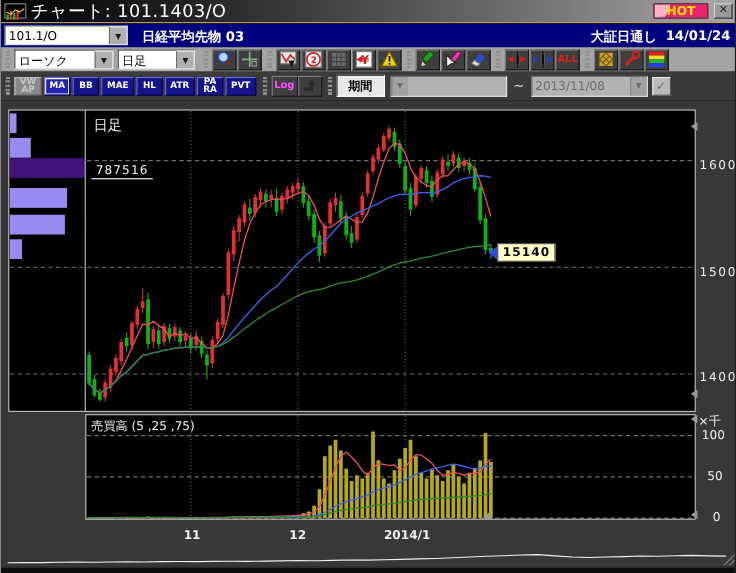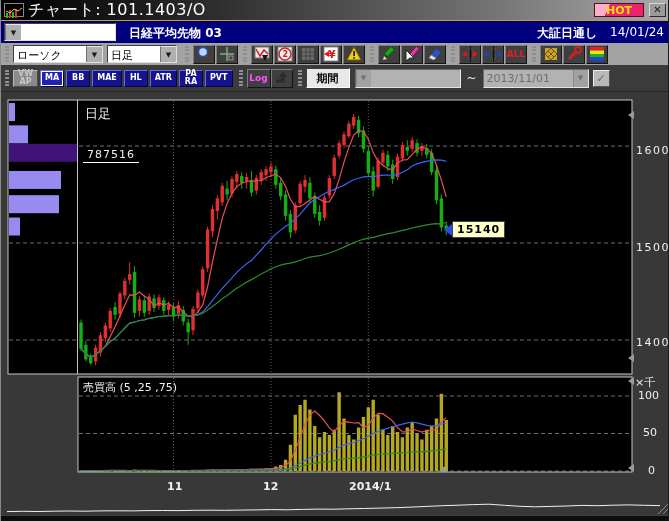--- a/index.html
+++ b/index.html
@@ -20,21 +20,21 @@
              font-size:10px;font-weight:bold;text-align:center;line-height:12px;}
   
   .quotebar{position:absolute;left:0;top:20px;width:669px;height:23px;background:#00007f;border-top:1px solid #c8a020;}
   .combo{display:flex;height:18px;background:#fff;border:1px solid;border-color:#404040 #e0e0e0 #e0e0e0 #404040;}
   .combo .cfield{flex:1;font-size:11px;color:#000;padding:2px 3px;white-space:nowrap;overflow:hidden;}
   .combo .cbtn{width:16px;background:#b0b0b0;border-left:1px solid #707070;color:#1a1a1a;font-size:7px;
                text-align:center;line-height:16px;border-top:1px solid #e8e8e8;}
   .symbol-combo{position:absolute;left:3px;top:2px;width:112px;}
   .instrument{position:absolute;left:128px;top:4px;color:#fff;font-size:12px;font-weight:bold;}
   .session{position:absolute;left:536px;top:4px;color:#fff;font-size:12px;font-weight:bold;}
-  .qdate{position:absolute;right:6px;top:4px;color:#fff;font-size:12px;font-weight:normal;}
+  .qdate{position:absolute;right:6px;top:4px;color:#fff;font-size:12px;font-weight:bold;}
   
   .toolbar1{position:absolute;left:0;top:43px;width:669px;height:22px;background:#a3a3a3;display:flex;align-items:center;}
   .toolbar2{position:absolute;left:0;top:65px;width:669px;height:27px;background:#3b3b3b;display:flex;align-items:center;
             border-bottom:1px solid #262626;}
   .grip{width:4px;height:16px;border-left:2px dotted #8f8f8f;border-right:2px dotted #8f8f8f;margin:0 4px;}
   .tbtn{width:22px;height:19px;background:#3f3f3f;border:1px solid;border-color:#7d7d7d #141414 #141414 #7d7d7d;
         display:flex;align-items:center;justify-content:center;margin-right:1px;}
   .tbtn svg{display:block;}
   .tb-combo{width:90px;margin-right:4px;}
   .tb-combo2{width:70px;margin-right:4px;}
@@ -95,20 +95,21 @@
         <polyline points="1,4 5,6 9,2 13,4 17,1" stroke="#e8d040" stroke-width="1" fill="none"></polyline>
       </svg>
     </div>
     <span class="title-text">チャート: 101.1403/O</span>
     <div class="hot-btn">HOT</div>
     <div class="close-btn">✕</div>
   </div>
 
   <div class="quotebar">
     <div class="combo symbol-combo">
+      <span class="cfield">101.1/O</span>
       <span class="cbtn">▼</span>
     </div>
     <span class="instrument">日経平均先物 03</span>
     <span class="session">大証日通し</span>
     <span class="qdate">14/01/24</span>
   </div>
 
   <div class="toolbar1">
     <div class="grip"></div>
     <div class="combo tb-combo">
@@ -248,21 +249,21 @@
           <polygon points="9,2 13,7 5,7" fill="#2a2a2a"></polygon>
         </svg>
     </div>
     <div class="grip"></div>
     <div class="period-btn">期間</div>
     <div class="dcombo">
       <span class="cbtn">▼</span>
     </div>
     <span class="tilde">~</span>
     <div class="dcombo">
-      <span class="cfield">2013/11/01</span>
+      <span class="cfield">2013/11/08</span>
       <span class="cbtn">▼</span>
     </div>
     <div class="chk-btn">✓</div>
   </div>
 
   <div class="chartregion">
     <svg id="chart-svg" width="669" height="423">
         <rect x="7" y="8" width="624" height="274" fill="#000" stroke="none"></rect>
         <rect x="77" y="285" width="554" height="95" fill="#000" stroke="none"></rect>
         <line x1="8" y1="54" x2="76" y2="54" stroke="#6e6e6e" stroke-dasharray="4 3"></line>

